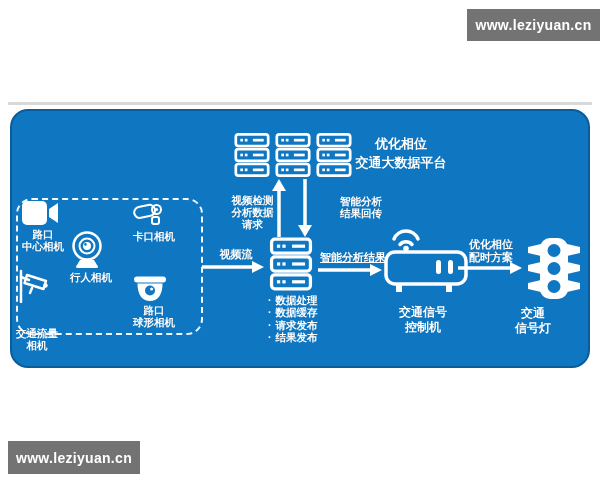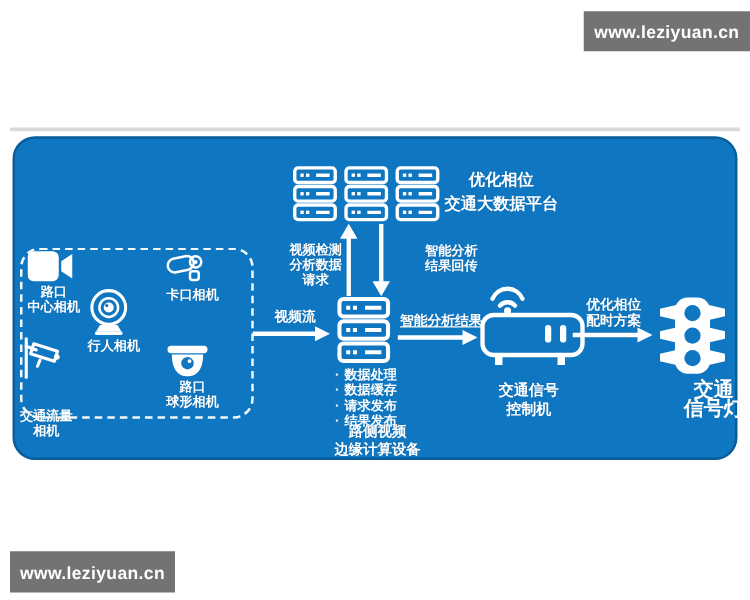--- a/index.html
+++ b/index.html
@@ -23,21 +23,21 @@
   .lbl { font-weight:700; text-align:center; line-height:12px; font-size:10.5px;
          text-shadow:0 0 1px rgba(0,0,0,.15); }
 
   .cloud-label { left:329px; top:23px; width:120px; font-size:13px; line-height:19px; }
   .req-label   { left:209px; top:83px; width:63px; }
   .fb-label    { left:292px; top:84px; width:58px;margin-left:28px; }
   .vs-label    { left:194px; top:137px; width:60px; font-size:11px; }
   .res-label   { left:304px; top:140px; width:74px; font-size:11px;text-decoration:underline; }
   .opt-label   { left:449px; top:127px; width:60px; font-size:11px; line-height:13px; }
   .ctrl-label  { left:363px; top:194px; width:96px; font-size:12px; line-height:14.5px; }
-  .tl-label    { left:530px; top:195px; width:58px; font-size:16px; line-height:14.5px; }
+  .tl-label    { left:492px; top:195px; width:58px; font-size:12px; line-height:14.5px; }
   .edge-label  { left:224px; top:229px; width:132px; font-size:11.5px; line-height:13.5px; }
 
   .servers-row { left:222px; top:21px; display:flex; gap:5px; }
 
   .dashed-box { left:4px; top:87px; width:187px; height:137px;
                 border:2px dashed rgba(255,255,255,.95); border-radius:16px; }
 
   .cam { display:flex; flex-direction:column; align-items:flex-start; gap:2px; }
   .cam-center     { left:10px;  top:89px;  width:62px; }
   .cam-checkpoint { left:121px; top:89px;  width:64px; }
@@ -236,24 +236,20 @@
     </g>
   </svg>
 
   <div class="abs edge-bullets">
     <div class="b">数据处理</div>
     <div class="b">数据缓存</div>
     <div class="b">请求发布</div>
     <div class="b">结果发布</div>
   </div>
 
-  <div class="abs lbl edge-label">
-    <div>路侧视频</div>
-    <div>边缘计算设备</div>
-  </div>
 
   <div class="abs lbl res-label">智能分析结果</div>
   <svg class="abs" style="left:306px; top:153px;" width="64" height="12">
     <line x1="0" y1="6" x2="53" y2="6" stroke="#fff" stroke-width="3.5"></line>
     <polygon points="52,0 64,6 52,12" fill="#fff"></polygon>
   </svg>
 
   <svg class="abs" style="left:372px; top:108px;" width="84" height="74" viewBox="0 0 84 74">
     <g stroke="#fff" stroke-width="3.5" fill="none" stroke-linecap="round">
       <path d="M10,20 A13,13 0 0 1 34,20"></path>

